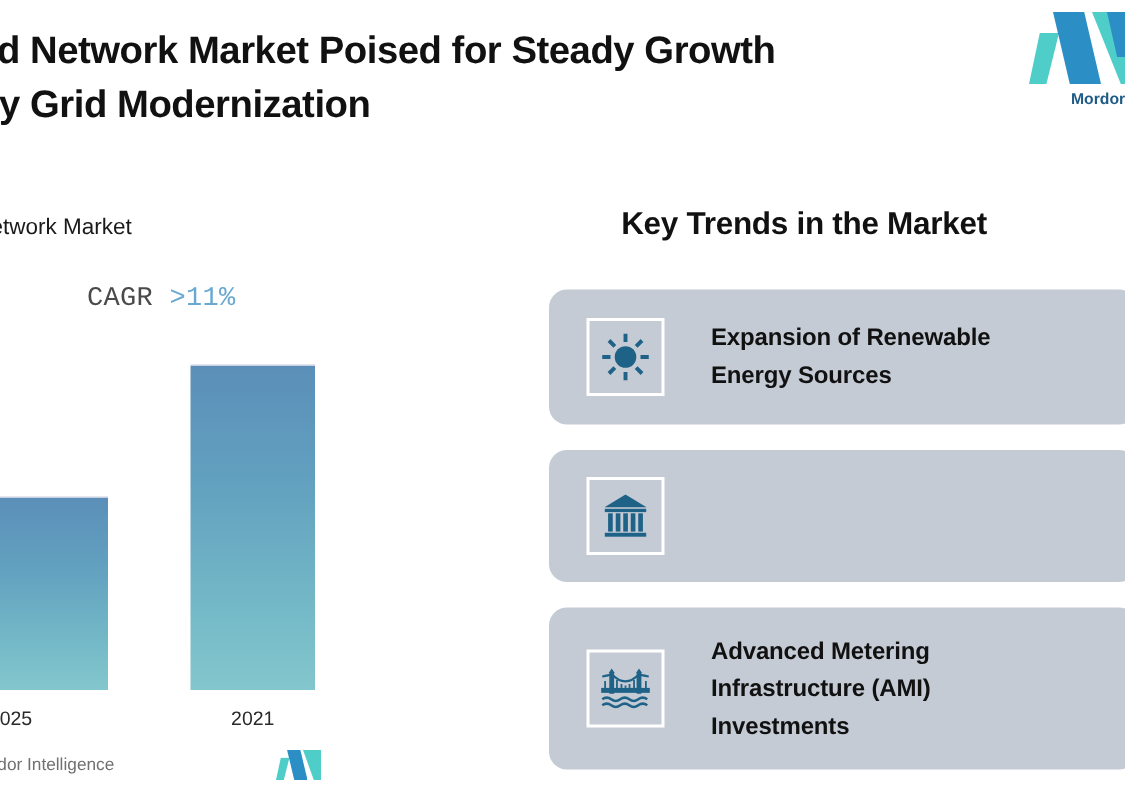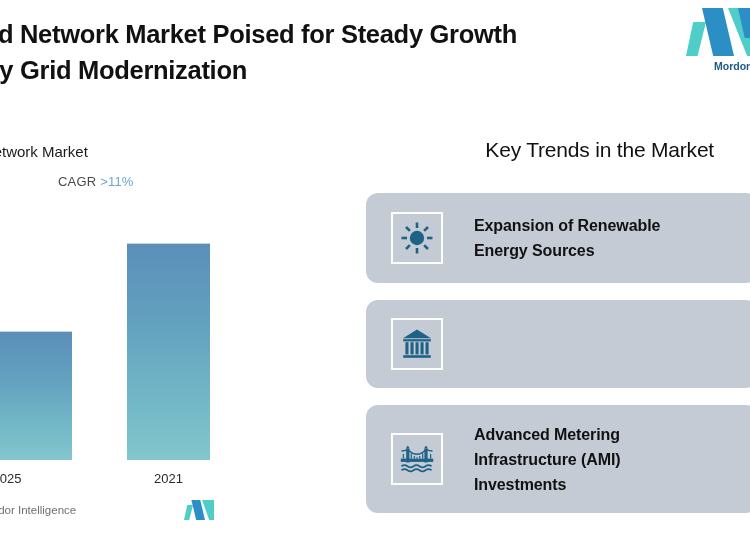--- a/index.html
+++ b/index.html
@@ -128,25 +128,26 @@
     top: 35px;
     width: 300px;
     font-size: 11.5px;
     font-weight: 400;
     color: #3a3a3a;
     white-space: nowrap;
   }
   .chart-cagr {
     position: absolute;
     left: 58px;
-    top: 44px;
-    font-size: 13px;
+    top: 59px;
+    font-size: 18px;
     color: #4a4a4a;
     white-space: nowrap;
     letter-spacing: 0.2px;
+    font-family: Liberation Mono, monospace;
   }
   .chart-cagr .cagr-value {
     color: #69a9cf;
   }
 
   .chart-plot {
     position: absolute;
     left: 0;
     top: 0;
     width: 340px;
@@ -227,23 +228,23 @@
     left: 358px;
     top: 130px;
     width: 400px;
     height: 406px;
   }
   .trends-heading {
     position: absolute;
     left: 0;
     top: 8px;
     width: 356px;
-    text-align: right;
+    text-align: center;
     font-size: 21px;
-    font-weight: normal;
+    font-weight: bold;
     color: #111111;
     letter-spacing: -0.2px;
   }
   .trend-card {
     position: absolute;
     left: 8px;
     width: 392px;
     background: #c4cbd4;
     border-radius: 12px;
     display: flex;

